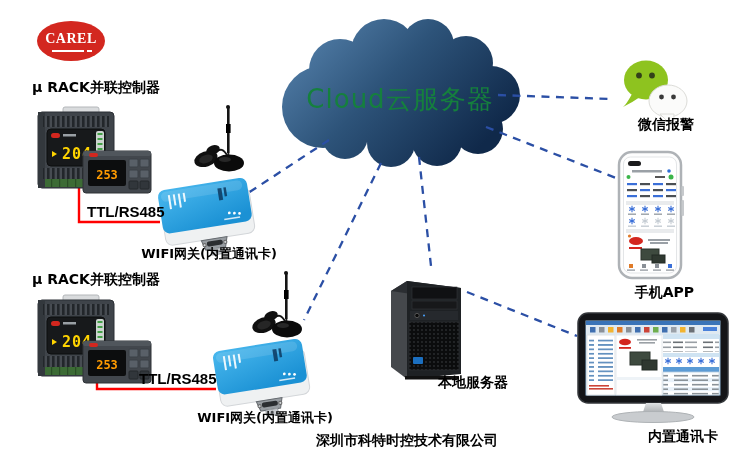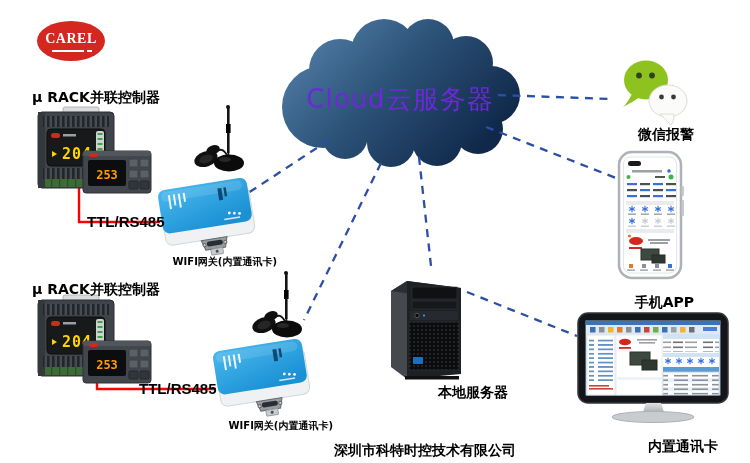--- a/index.html
+++ b/index.html
@@ -1,25 +1,25 @@
 <!DOCTYPE html>
 <html><head>
 <meta charset="utf-8">
 <style>
   html,body{margin:0;padding:0;background:#fff;}
   #canvas{position:relative;width:750px;height:463px;background:#ffffff;overflow:hidden;
           font-family:"DejaVu Sans",sans-serif;}
   svg.scene{position:absolute;left:0;top:0;z-index:1;}
   .lbl{position:absolute;font:bold 14px "DejaVu Sans",sans-serif;color:#000;
-       white-space:nowrap;z-index:3;margin-top:10px;}
+       white-space:nowrap;z-index:3;}
   .lbl.center{text-align:right;}
   .cloud-lbl{position:absolute;left:288px;top:82px;width:224px;text-align:center;z-index:3;
-       font:400 26px "DejaVu Sans",sans-serif;color:#6d28d9;letter-spacing:1px;}
+       font:400 26px "DejaVu Sans",sans-serif;color:#15803d;letter-spacing:1px;}
   .bus-lbl{font:bold 15px "Liberation Sans",sans-serif;}
-  .gw-lbl{font-size:10px;}
+  .gw-lbl{font-size:13px;}
   .carel{position:absolute;left:37px;top:21px;width:68px;height:40px;background:#d3271f;
        border-radius:50%;display:flex;align-items:center;justify-content:center;z-index:3;}
   .carel-text{color:#fff;font:bold 14px "Liberation Serif",serif;letter-spacing:.5px;margin-top:-5px;}
   .carel-underline{position:absolute;left:15px;bottom:9px;width:32px;height:2px;background:#fff;}
   .carel-underline-dot{position:absolute;left:50px;bottom:9px;width:5px;height:2px;background:#fff;}
 </style>
 </head>
 <body>
 
 <div id="canvas">
@@ -343,15 +343,15 @@
 <div class="lbl gw-lbl center" style="left:133px;top:245px;width:144px;">WIFI网关(内置通讯卡)</div>
 
 <div class="lbl" style="left:32px;top:271px;">μ RACK并联控制器</div>
 <div class="lbl bus-lbl" style="left:139px;top:370px;">TTL/RS485</div>
 <div class="lbl gw-lbl center" style="left:183px;top:409px;width:150px;">WIFI网关(内置通讯卡)</div>
 
 <div class="lbl center" style="left:612px;top:116px;width:82px;">微信报警</div>
 <div class="lbl center" style="left:393px;top:374px;width:115px;">本地服务器</div>
 <div class="lbl center" style="left:612px;top:284px;width:82px;">手机APP</div>
 <div class="lbl center" style="left:596px;top:428px;width:122px;">内置通讯卡</div>
-<div class="lbl center" style="left:271px;top:432px;width:245px;">深圳市科特时控技术有限公司</div>
+<div class="lbl center" style="left:253px;top:432px;width:245px;">深圳市科特时控技术有限公司</div>
 
 </div>
 
 </body></html>

